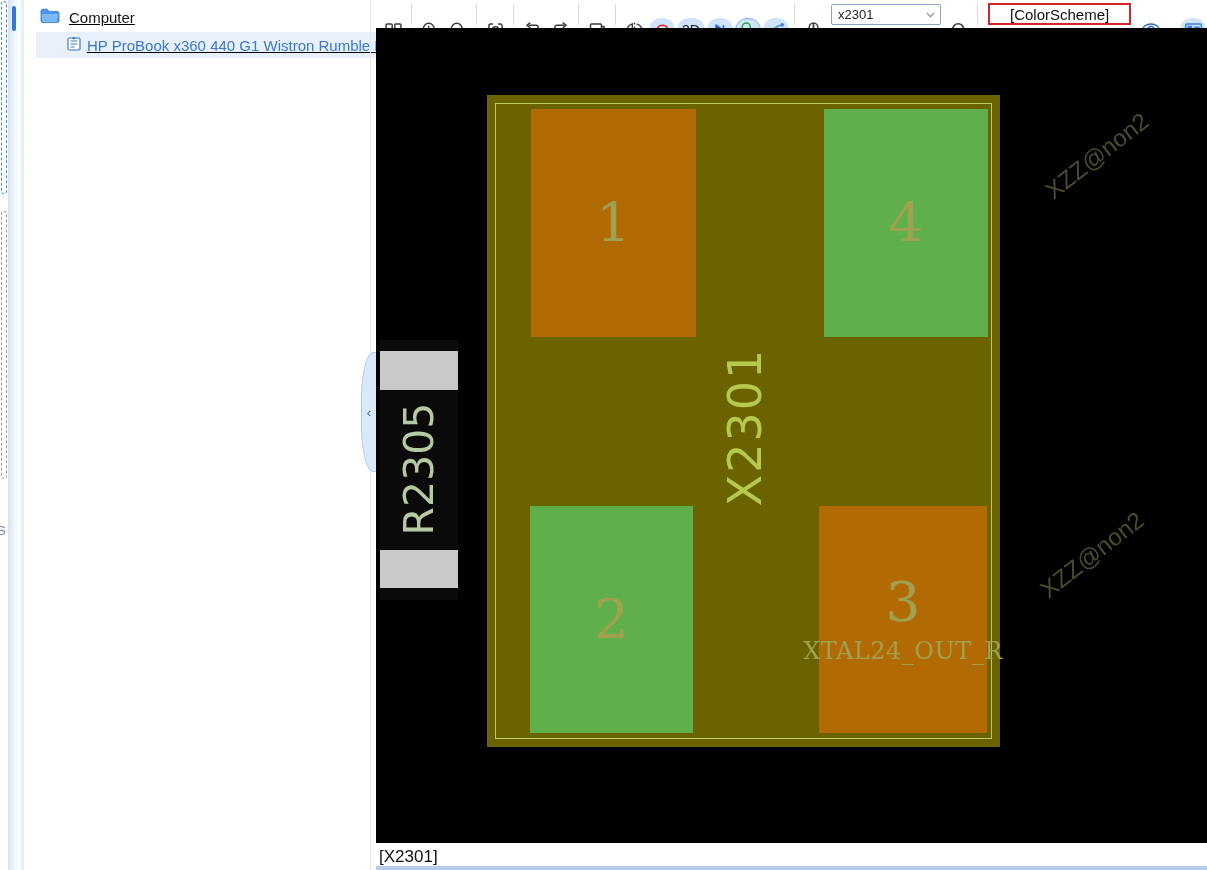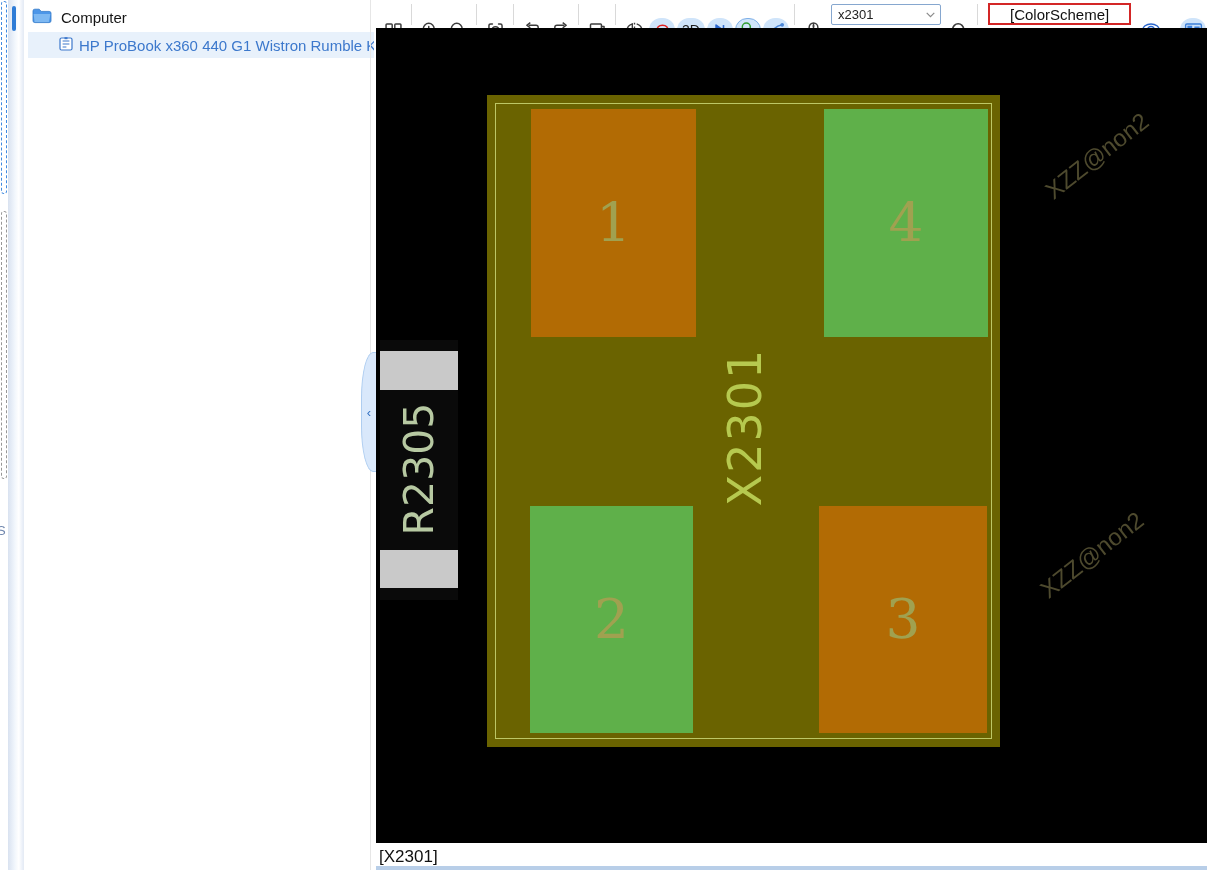--- a/index.html
+++ b/index.html
@@ -10,21 +10,21 @@
   }
   
   .dash-blue  { position:absolute; left:1px; top:1px;  width:6px; height:193px; border:1px dashed #3f8ae0; border-radius:3px; }
   .dash-gray  { position:absolute; left:1px; top:211px; width:6px; height:268px; border:1px dashed #979797; border-radius:3px; }
   .dock-strip { position:absolute; left:8px; top:0; width:16px; height:870px;
     background:linear-gradient(90deg,#d9e2f0 0%,#f1f6fc 45%,#ffffff 72%,#e7edf7 100%);
     border-right:1px solid #e6ecf5; }
   .active-bar { position:absolute; left:12px; top:6px; width:4px; height:25px; background:#2f7cd6; border-radius:2px; }
   .edge-letter{ position:absolute; left:-3px; top:523px; font-size:13px; color:#6f86ad; }
   
-  .tree { position:absolute; left:28px; top:0; width:346px; }
+  .tree { position:absolute; left:36px; top:0; width:346px;text-decoration:underline; }
   .tree-row { display:flex; align-items:center; white-space:nowrap; overflow:hidden; }
   .tree-root { height:29px; margin-top:3px; padding-left:4px; gap:9px; font-size:15px; color:#161616; }
   .tree-child{ height:26px; background:#e8f1fb; padding-left:31px; gap:6px; font-size:15px; color:#3c78cc; }
   .sidebar-border { position:absolute; left:370px; top:0; width:1px; height:870px; background:#e6e6e6; }
   .collapse-handle { position:absolute; left:361px; top:352px; width:15px; height:120px;
     background:#d9e8fb; border:1px solid #aecdf0; border-right:none;
     border-top-left-radius:12px 46px; border-bottom-left-radius:12px 46px;
     display:flex; align-items:center; justify-content:center;
     color:#3672c2; font-size:13px; cursor:pointer; }
   
@@ -291,20 +291,21 @@
         <span class="pad-number">1</span>
       </div>
       <div class="pad pad-green" style="left:337px; top:14px; width:164px; height:228px;">
         <span class="pad-number">4</span>
       </div>
       <div class="pad pad-green" style="left:43px; top:411px; width:163px; height:227px;">
         <span class="pad-number">2</span>
       </div>
       <div class="pad pad-orange" style="left:332px; top:411px; width:168px; height:227px;">
         <span class="pad-number">3</span>
+        <span class="pad-net">XTAL24_OUT_R</span>
       </div>
       <div class="refdes">X2301</div>
     </div>
 
     <div class="watermark wm1">XZZ@non2</div>
     <div class="watermark wm2">XZZ@non2</div>
   </div>
 
   <div class="statusbar">
     <span>[X2301]</span>

